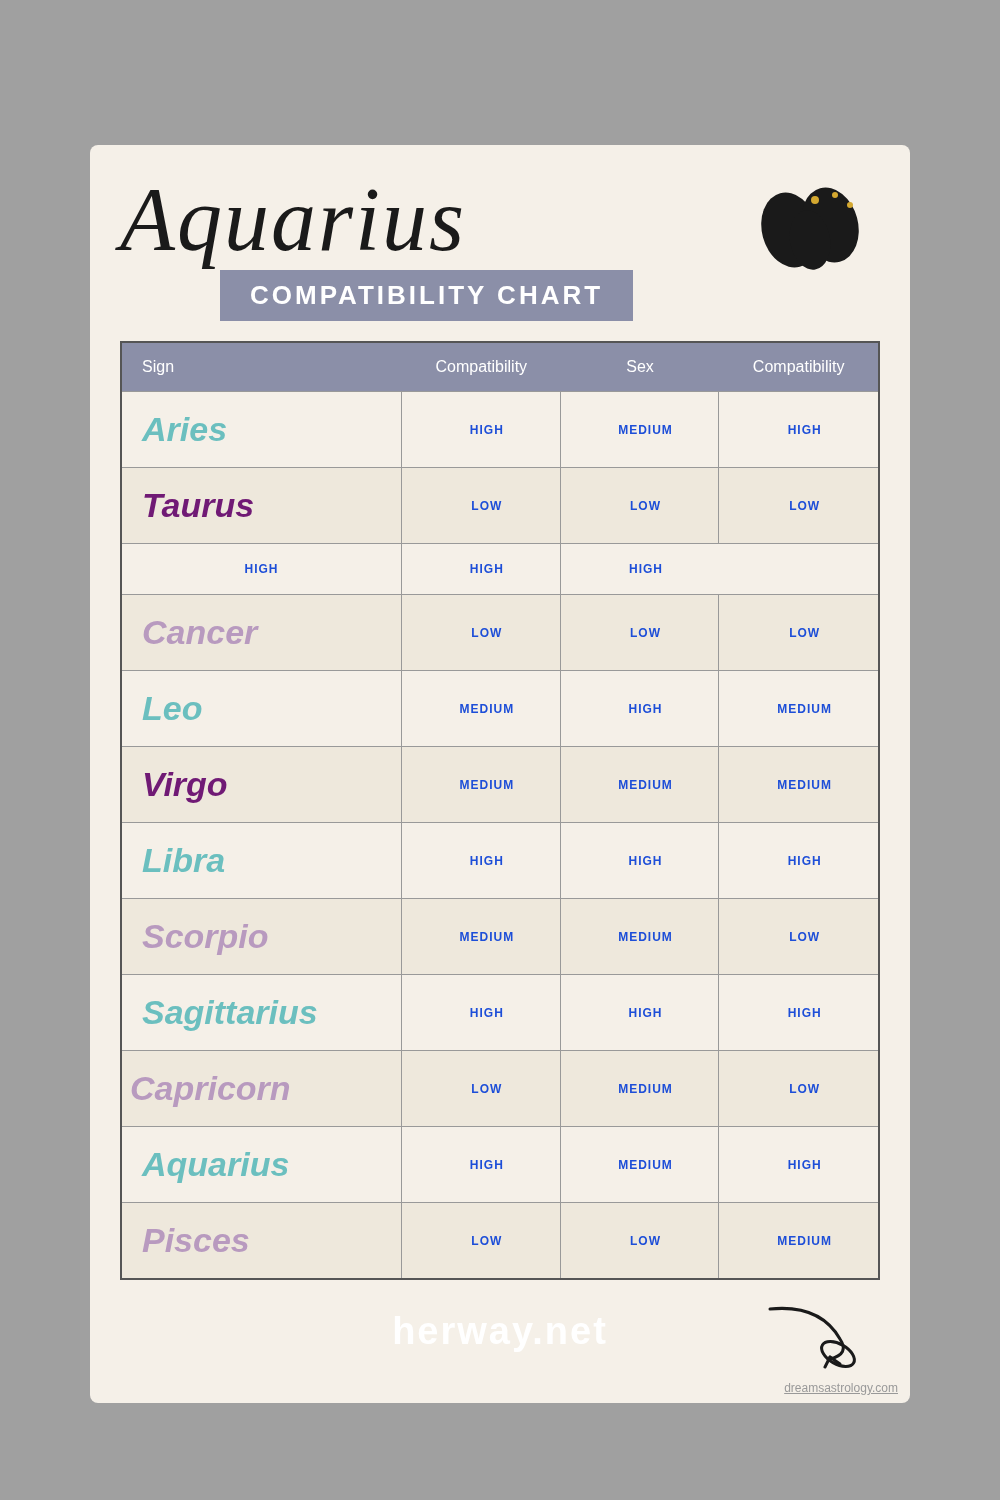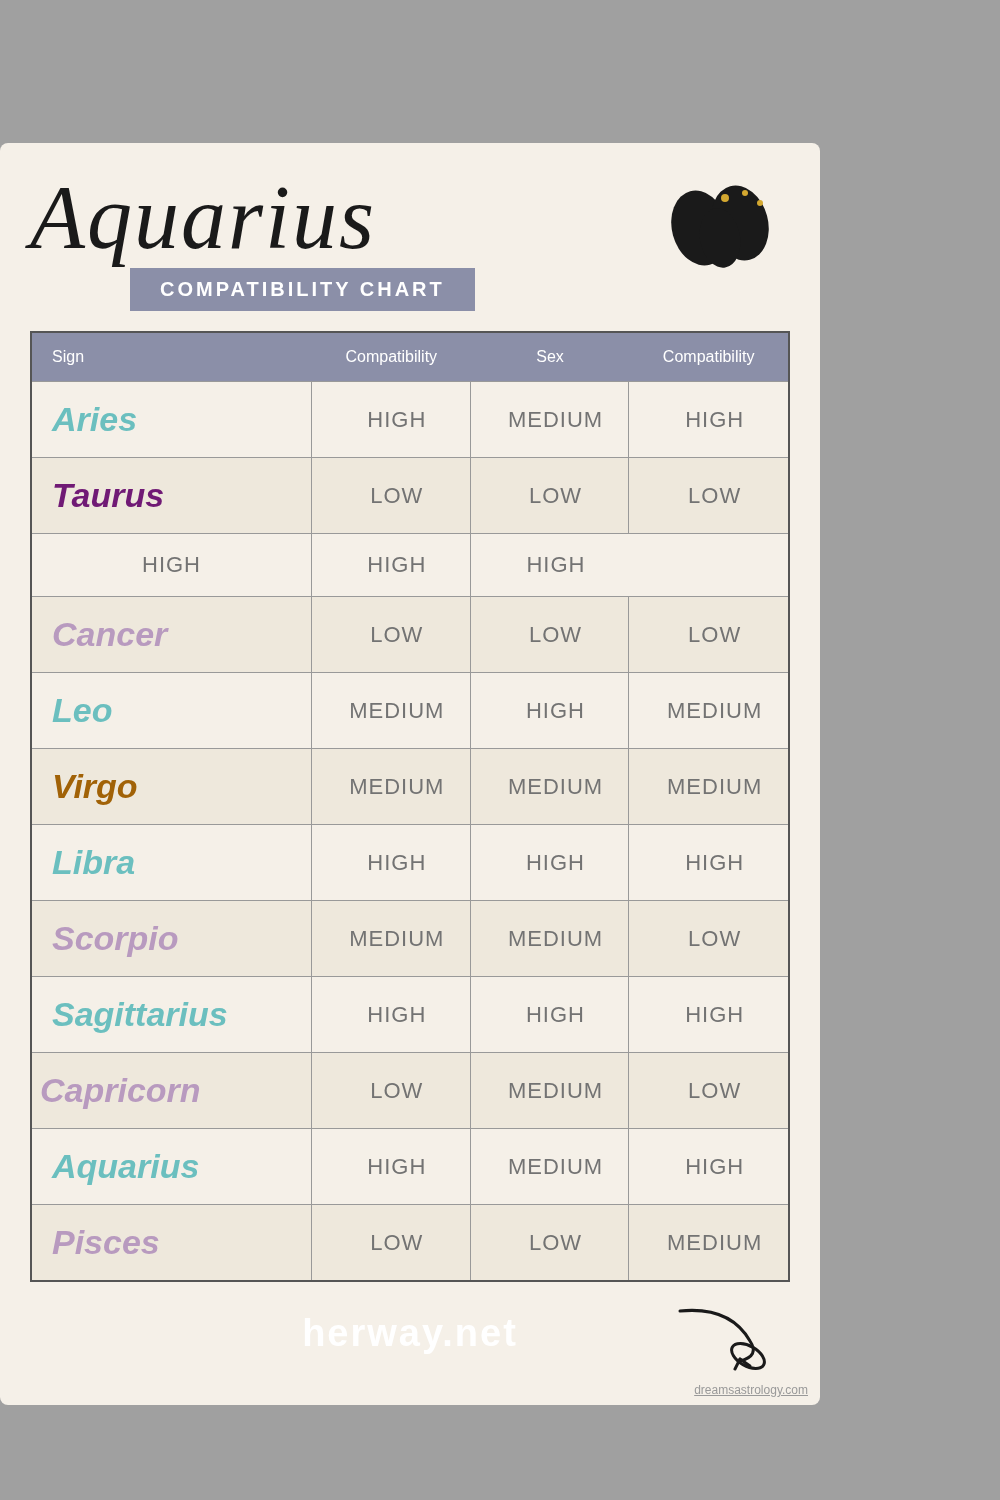--- a/index.html
+++ b/index.html
@@ -11,21 +11,21 @@
       align-items: center;
       min-height: 100vh;
       font-family: Arial, sans-serif;
     }
 
     .page-wrapper {
       width: 1000px;
       height: 1224px;
       background-color: #a0a0a0;
       display: flex;
-      justify-content: flex-start;
+      justify-content: center;
       align-items: center;
       margin-top: 48px;
     }
 
     .card {
       width: 820px;
       background-color: #f5f0e8;
       border-radius: 8px;
       padding: 30px 30px 50px 30px;
       position: relative;
@@ -58,21 +58,21 @@
     .subtitle-bar {
       background-color: #8b8fa8;
       display: inline-block;
       padding: 10px 30px;
       margin-top: 5px;
       margin-left: 100px;
     }
 
     .subtitle-text {
       color: white;
-      font-size: 20px;
+      font-size: 26px;
       font-weight: 900;
       letter-spacing: 3px;
     }
 
     .table-container {
       margin-top: 20px;
       border: 2px solid #555;
     }
 
     .table-header {
@@ -122,23 +122,23 @@
       font-weight: 700;
       font-style: italic;
     }
 
     .value-cell {
       padding: 18px 10px;
       display: flex;
       align-items: center;
       justify-content: center;
       border-right: 1.5px solid #999;
-      font-size: 22px;
-      font-weight: 400;
-      color: #737373;
+      font-size: 12px;
+      font-weight: 700;
+      color: #1d4ed8;
       letter-spacing: 1px;
     }
 
     .value-cell:last-child {
       border-right: none;
     }
 
     .footer-section {
       display: flex;
       justify-content: center;
@@ -240,21 +240,21 @@
           <div class="table-row">
     <div class="sign-cell" style="border-right:1.5px solid #999;">
       <span class="sign-name" style="color:#6bbfbf;">Leo</span>
     </div>
     <div class="value-cell">MEDIUM</div>
     <div class="value-cell">HIGH</div>
     <div class="value-cell">MEDIUM</div>
   </div>
           <div class="table-row">
     <div class="sign-cell" style="border-right:1.5px solid #999;">
-      <span class="sign-name" style="color:#a16207;">Virgo</span>
+      <span class="sign-name" style="color:#701a75;">Virgo</span>
     </div>
     <div class="value-cell">MEDIUM</div>
     <div class="value-cell">MEDIUM</div>
     <div class="value-cell">MEDIUM</div>
   </div>
           <div class="table-row">
     <div class="sign-cell" style="border-right:1.5px solid #999;">
       <span class="sign-name" style="color:#6bbfbf;">Libra</span>
     </div>
     <div class="value-cell">HIGH</div>

